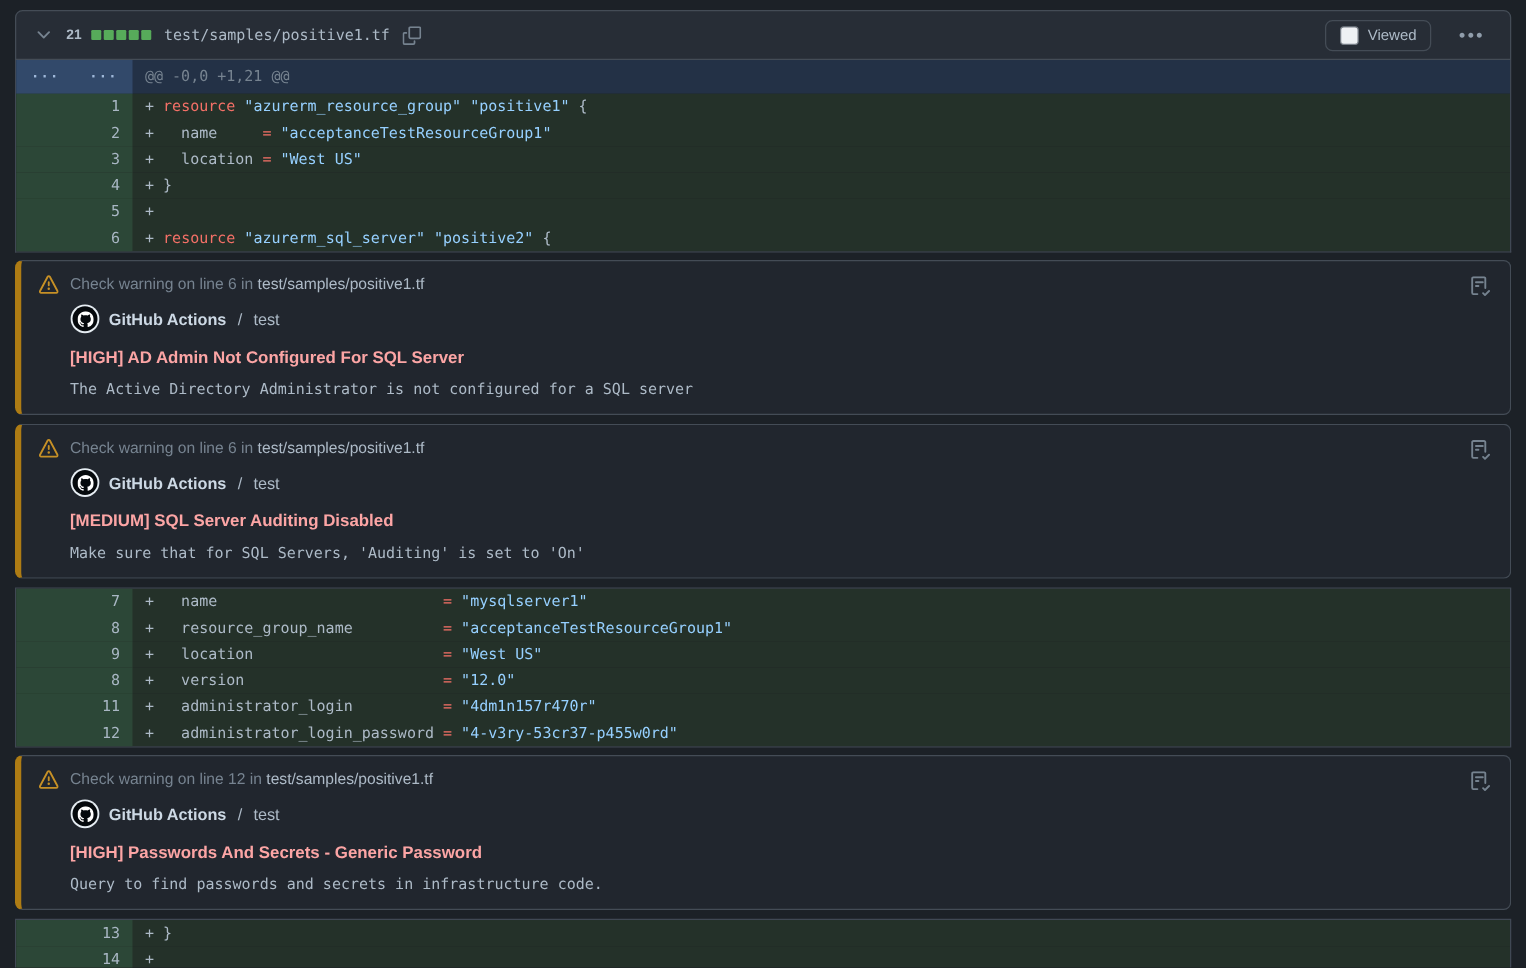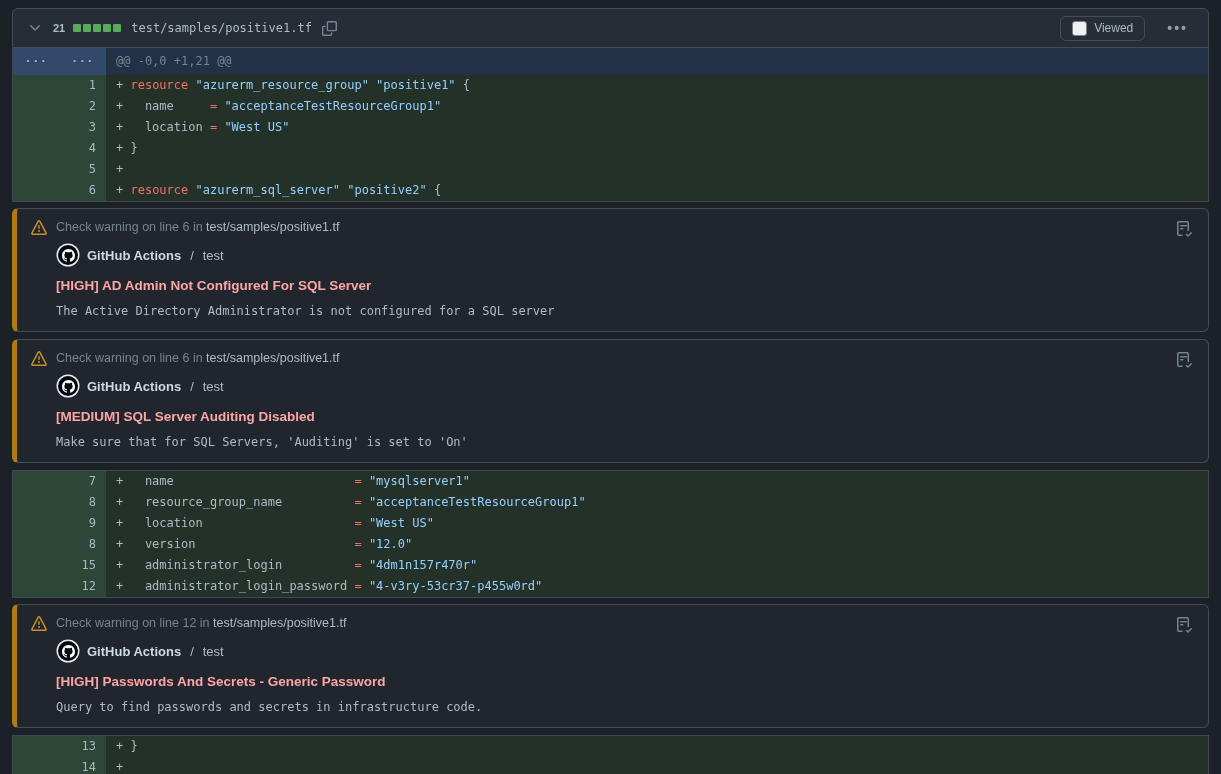--- a/index.html
+++ b/index.html
@@ -216,21 +216,21 @@
         </div>
         <div class="code-row">
           <div class="code-gutter mono">9</div>
           <div class="code-line mono"><span class="tk-p">+   location                     </span><span class="tk-k">=</span><span class="tk-p"> </span><span class="tk-s">"West US"</span></div>
         </div>
         <div class="code-row">
           <div class="code-gutter mono">8</div>
           <div class="code-line mono"><span class="tk-p">+   version                      </span><span class="tk-k">=</span><span class="tk-p"> </span><span class="tk-s">"12.0"</span></div>
         </div>
         <div class="code-row">
-          <div class="code-gutter mono">15</div>
+          <div class="code-gutter mono">11</div>
           <div class="code-line mono"><span class="tk-p">+   administrator_login          </span><span class="tk-k">=</span><span class="tk-p"> </span><span class="tk-s">"4dm1n157r470r"</span></div>
         </div>
         <div class="code-row">
           <div class="code-gutter mono">12</div>
           <div class="code-line mono"><span class="tk-p">+   administrator_login_password </span><span class="tk-k">=</span><span class="tk-p"> </span><span class="tk-s">"4-v3ry-53cr37-p455w0rd"</span></div>
         </div>
       </div>
       <div class="warn-box">
     <div class="warn-head">
       <span style="display:flex;">

